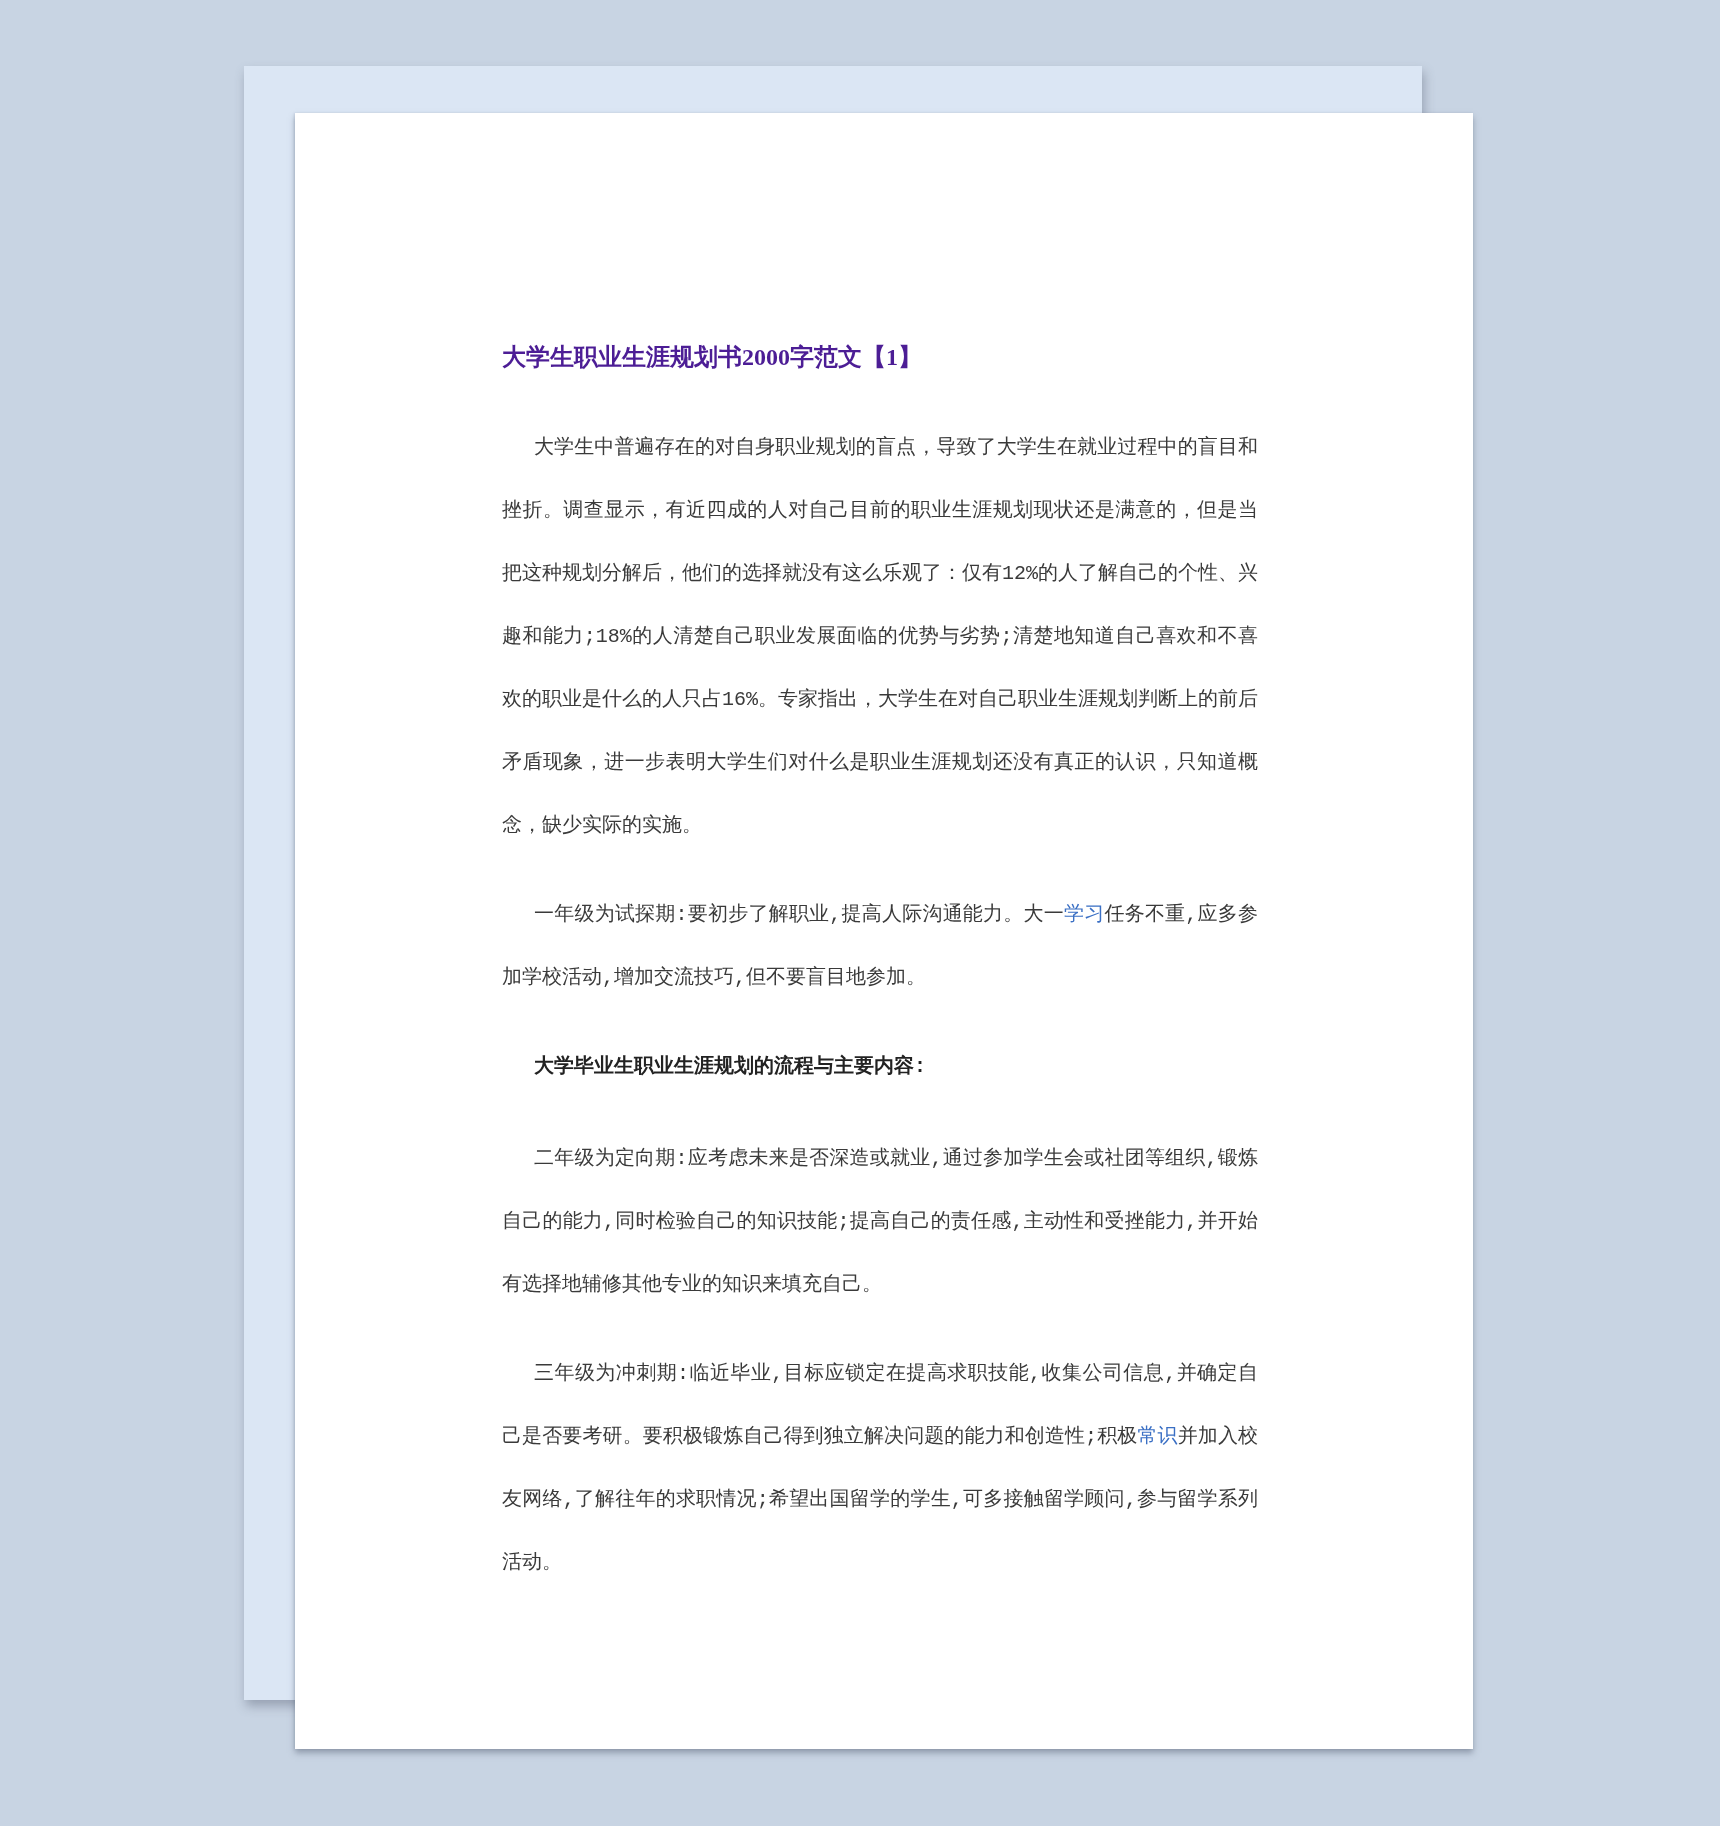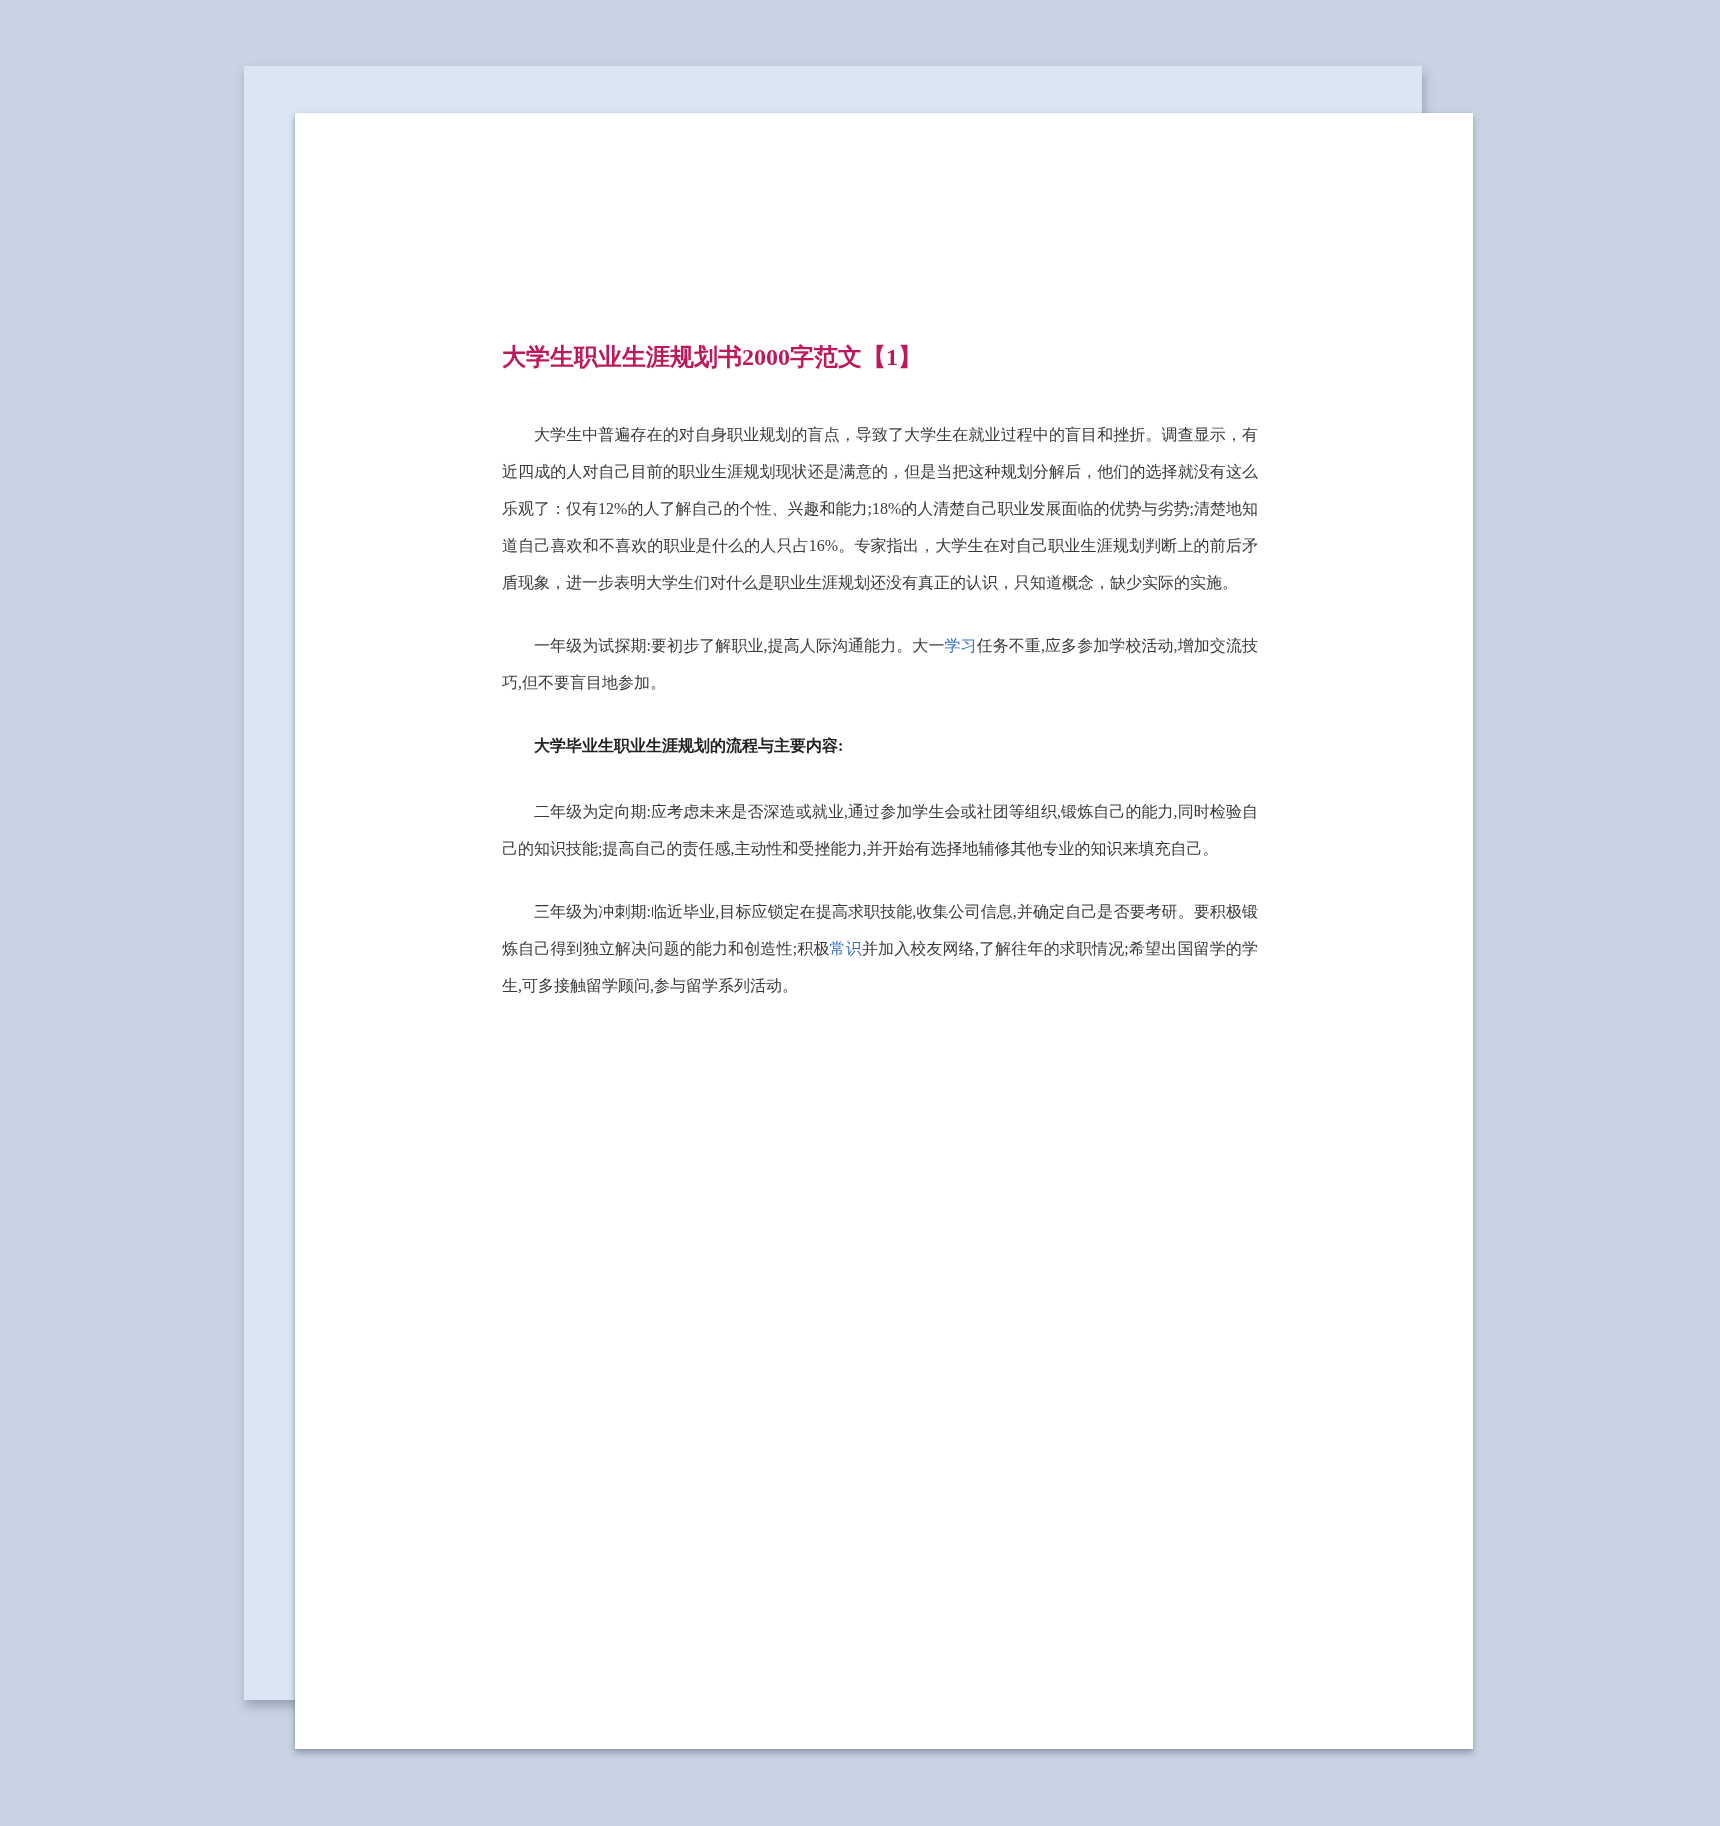--- a/index.html
+++ b/index.html
@@ -32,33 +32,33 @@
     background: #ffffff;
     box-shadow: 0px 4px 6px rgba(90, 100, 120, 0.5), -1px 0 2px rgba(90,100,120,0.15);
   }
   .content {
     position: absolute;
     left: 207px;
     top: 228px;
     width: 756px;
   }
   .doc-title {
-    color: #be185d;
+    color: #4c1d95;
     font-family: "Liberation Serif", "DejaVu Serif", serif;
     font-size: 24px;
     font-weight: bold;
     line-height: 32px;
     margin: 0 0 43px 0;
     letter-spacing: 0px;
   }
   .para {
-    font-family: Liberation Serif, serif;
+    font-family: Liberation Mono, monospace;
     color: #3a3a3a;
-    font-size: 16px;
-    line-height: 37px;
+    font-size: 20px;
+    line-height: 63px;
     text-indent: 32px;
     text-align: justify;
     margin: 0 0 26px 0;
   }
   .para.heading {
     font-weight: bold;
     color: #222222;
     margin-bottom: 29px;
   }
   .link {

